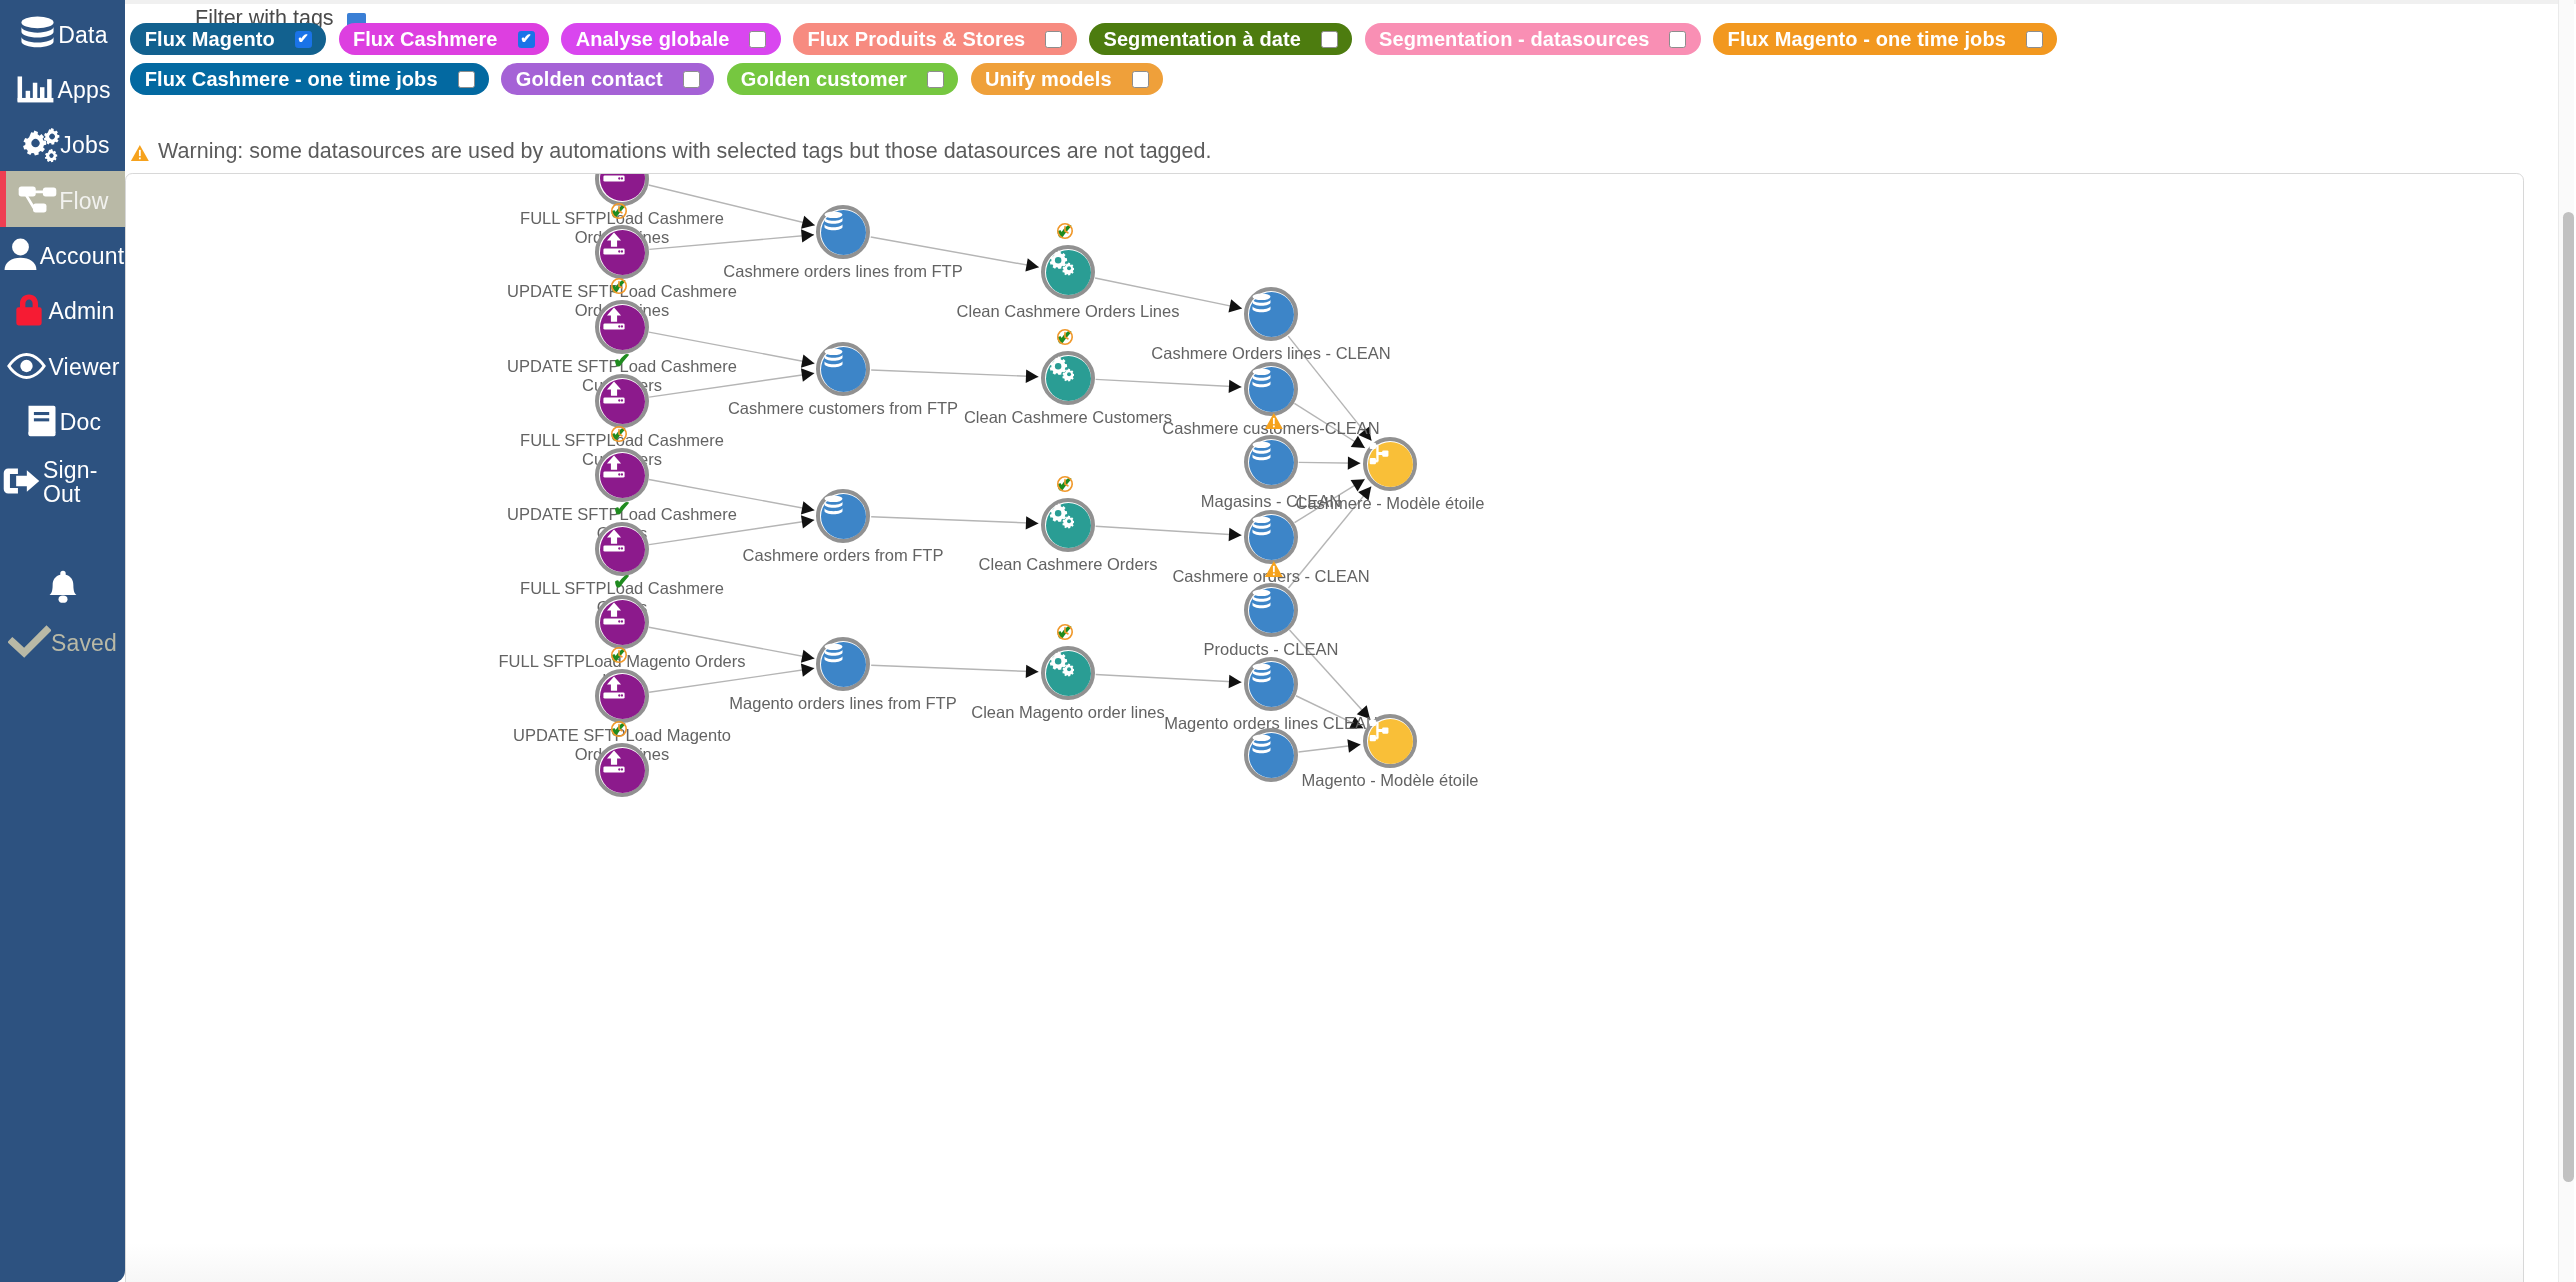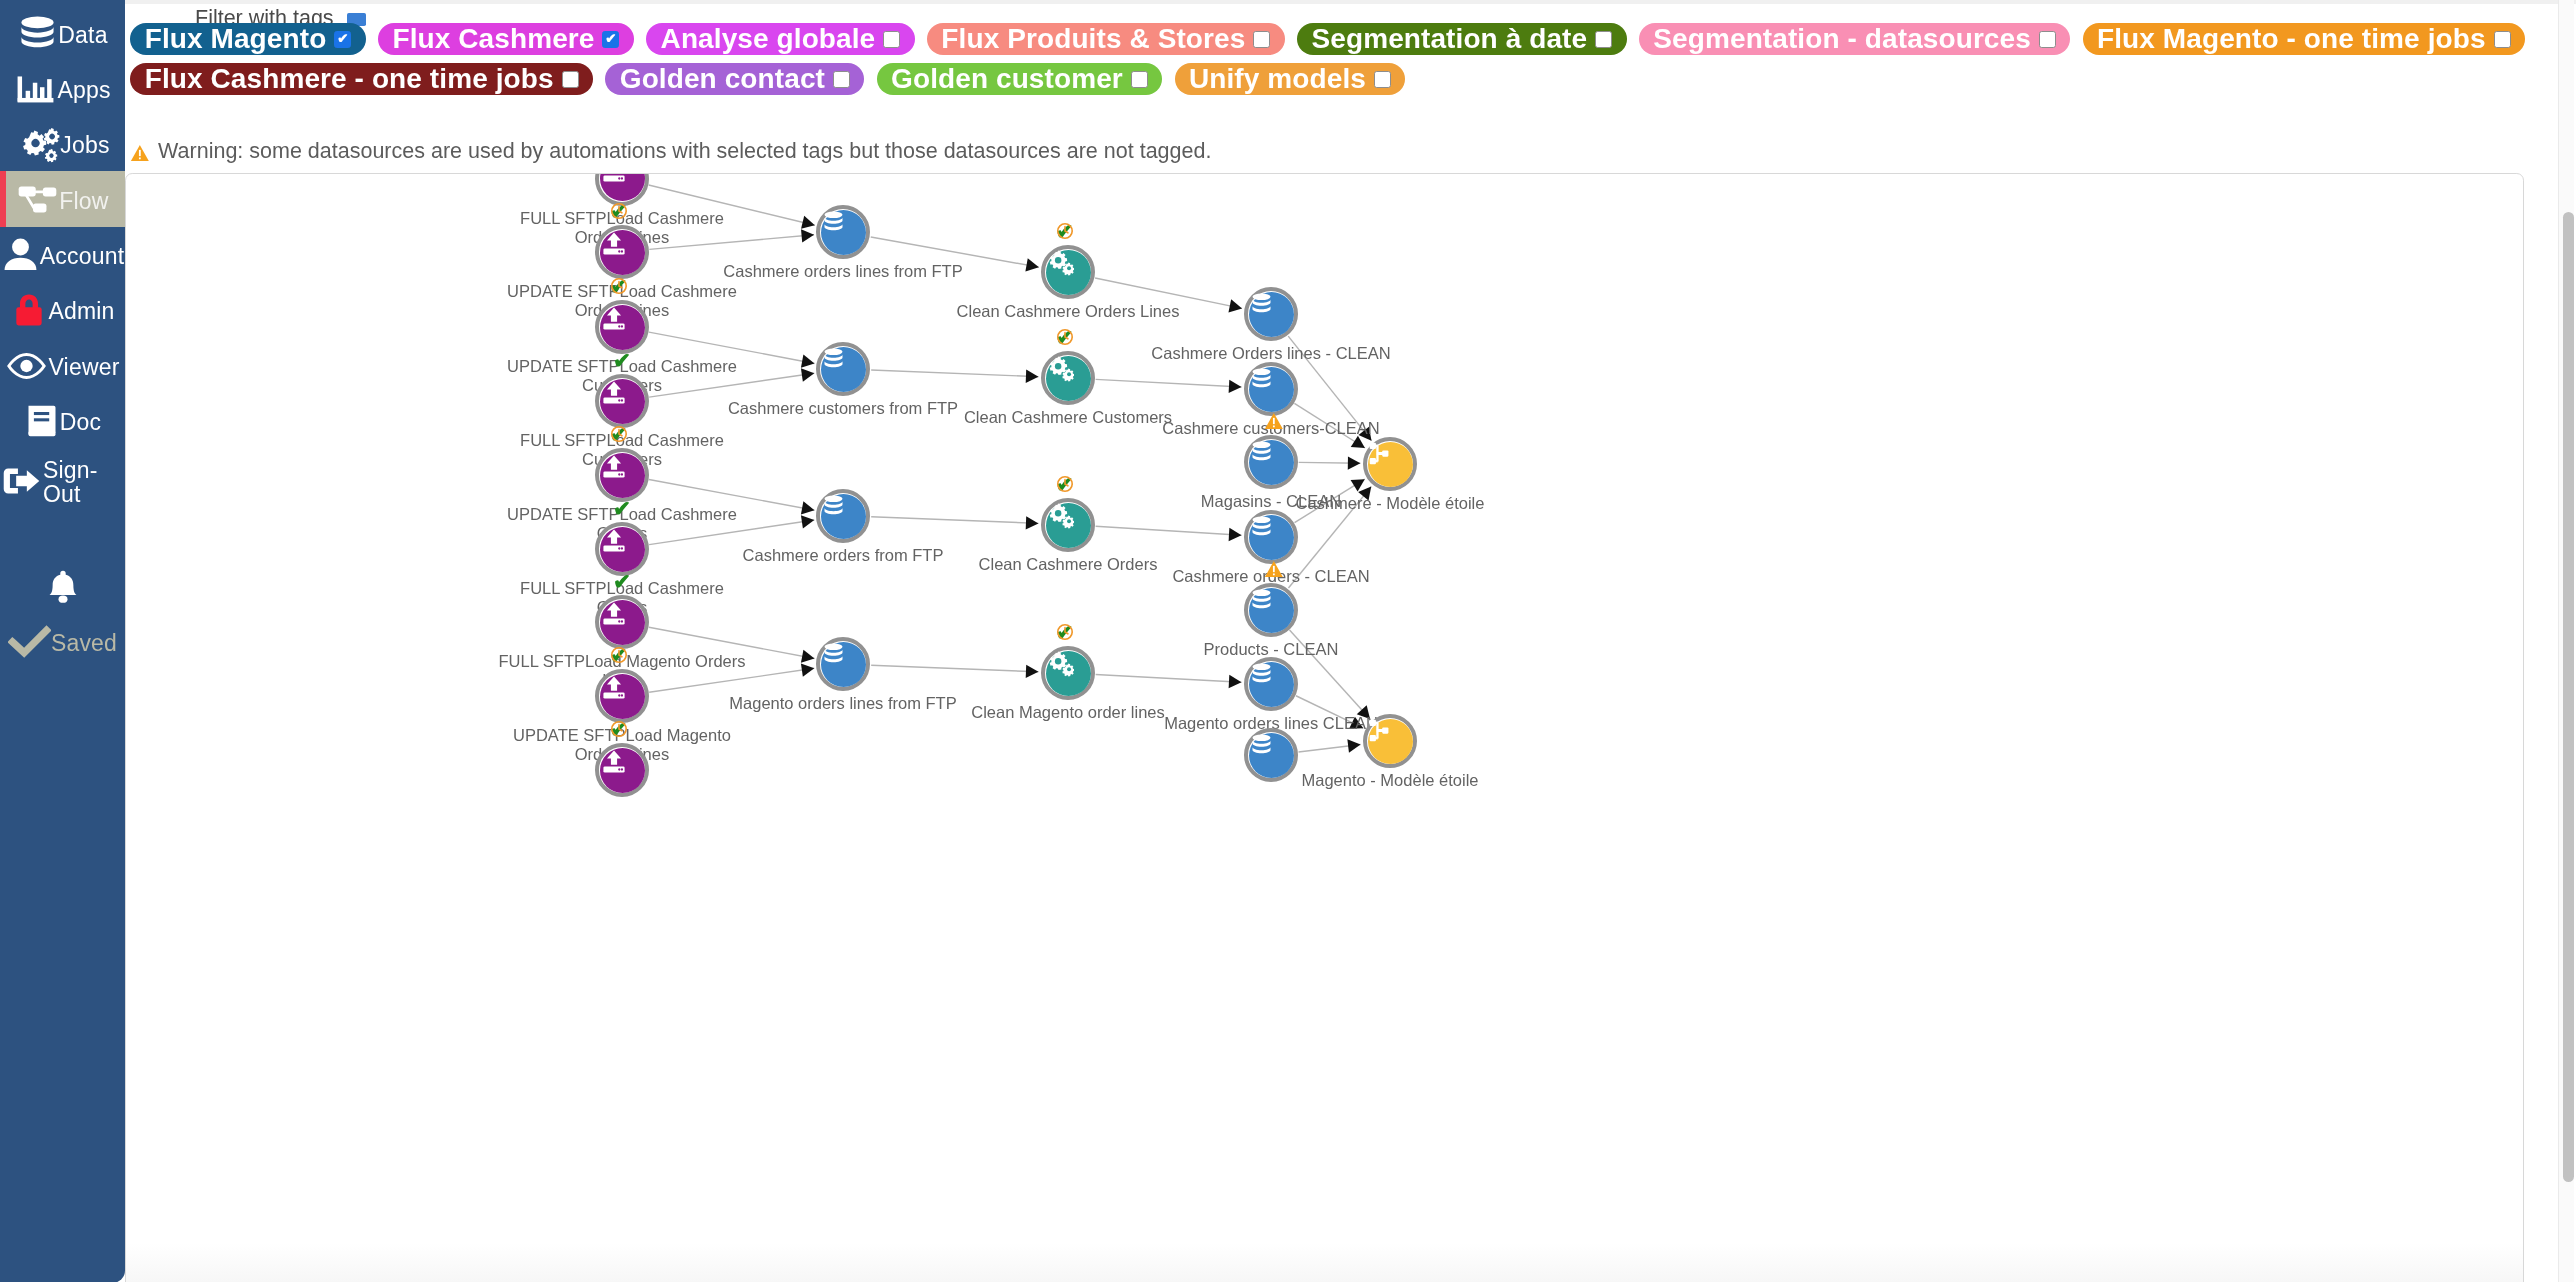--- a/index.html
+++ b/index.html
@@ -57,24 +57,24 @@
     font-size: 21.5px; color:#4a4a4a; white-space:nowrap;
   }
   #filter-label .hint-box {
     display:inline-block; width:19.7px; height:12.5px; background:#3a7fd5;
     vertical-align: middle; margin-left:7.2px; border-radius:1.8px;
   }
 
   #tag-rows { position:absolute; left: 0px; top: 7.2px; width: 2326px; }
   .tag-row { display:flex; flex-wrap:nowrap; align-items:center; gap: 12.5px; margin-bottom: 8px; padding-left: 5.4px; }
   .tag {
-    display:inline-flex; align-items:center; gap:8px;
+    display:inline-flex; align-items:center; gap:20px;
     height: 32px; padding: 0 14.3px;
     border-radius: 16px;
-    color:#ffffff; font-size: 28px; font-weight: 700;
+    color:#ffffff; font-size: 20px; font-weight: 700;
     white-space: nowrap; cursor: pointer; user-select:none;
     letter-spacing: 0.1px;
   }
   .tag .cb {
     width: 17px; height: 17px; border-radius: 2.7px;
     background: #ffffff; border: 1.8px solid #8d8d8d;
     display:inline-flex; align-items:center; justify-content:center;
     flex: 0 0 auto;
   }
   .tag .cb.on { background:#1a73e8; border-color:#1a73e8; }
@@ -352,21 +352,21 @@
         <div class="tag" style="background:#f98fb4">
           <span>Segmentation - datasources</span>
           <span class="cb"></span>
         </div>
         <div class="tag" style="background:#f2981f">
           <span>Flux Magento - one time jobs</span>
           <span class="cb"></span>
         </div>
       </div>
       <div class="tag-row">
-        <div class="tag" style="background:#7f1d1d">
+        <div class="tag" style="background:#0369a1">
           <span>Flux Cashmere - one time jobs</span>
           <span class="cb"></span>
         </div>
         <div class="tag" style="background:#a562d6">
           <span>Golden contact</span>
           <span class="cb"></span>
         </div>
         <div class="tag" style="background:#76c740">
           <span>Golden customer</span>
           <span class="cb"></span>

